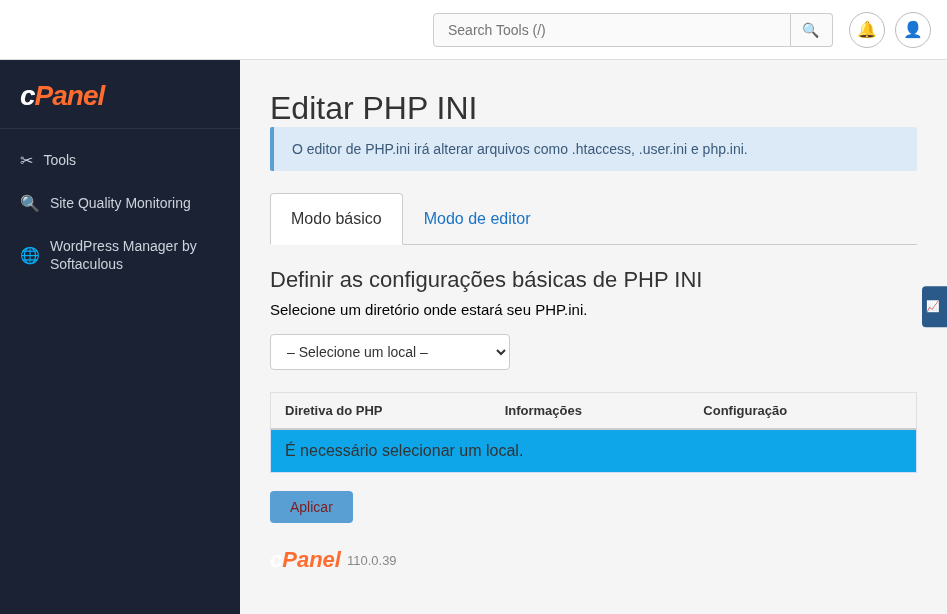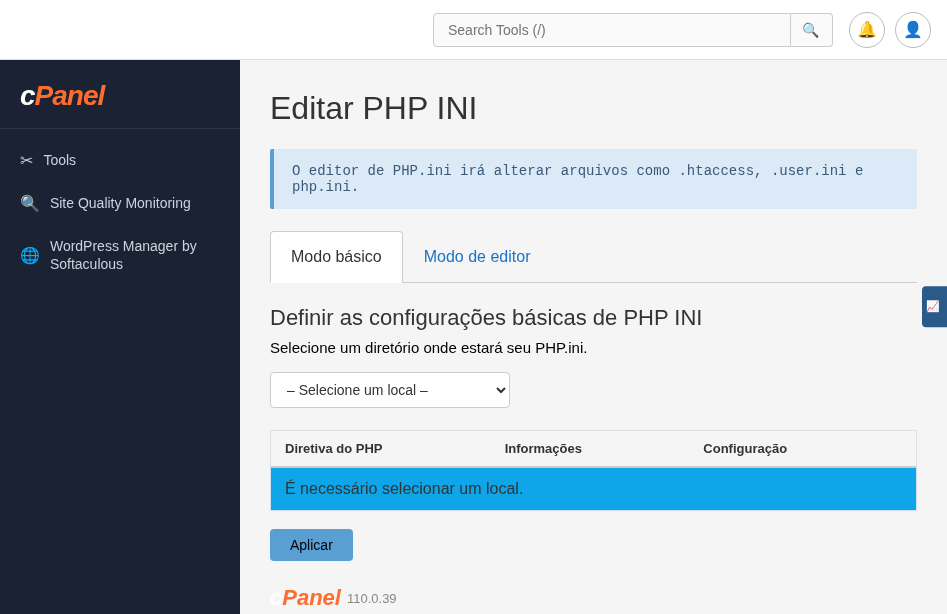--- a/index.html
+++ b/index.html
@@ -121,33 +121,31 @@
       flex: 1;
       background: #f5f5f5;
       overflow-y: auto;
       padding: 30px 30px 20px 30px;
       position: relative;
     }
     .page-title {
       font-size: 32px;
       font-weight: 300;
       color: #333;
-      margin-bottom: 22px;
     }
 
     
     .info-box {
       background: #dce9f7;
       border-left: 4px solid #5a9fd4;
       padding: 14px 18px;
       margin-bottom: 22px;
       border-radius: 2px;
       font-size: 14px;
       color: #3a5a7a;
-      font-family: Liberation Mono, monospace;
     }
 
     
     .tabs {
       display: flex;
       border-bottom: 1px solid #ccc;
       margin-bottom: 22px;
     }
     .tab {
       padding: 16px 20px;
@@ -221,21 +219,21 @@
       padding: 12px 14px;
       font-size: 16px;
       color: #333;
     }
 
     
     .btn-apply {
       margin-top: 18px;
       padding: 8px 20px;
       background: #5a9fd4;
-      color: #000000;
+      color: #7f1d1d;
       border: none;
       border-radius: 4px;
       font-size: 14px;
       cursor: pointer;
     }
 
     
     .footer-logo {
       margin-top: 24px;
       display: flex;

